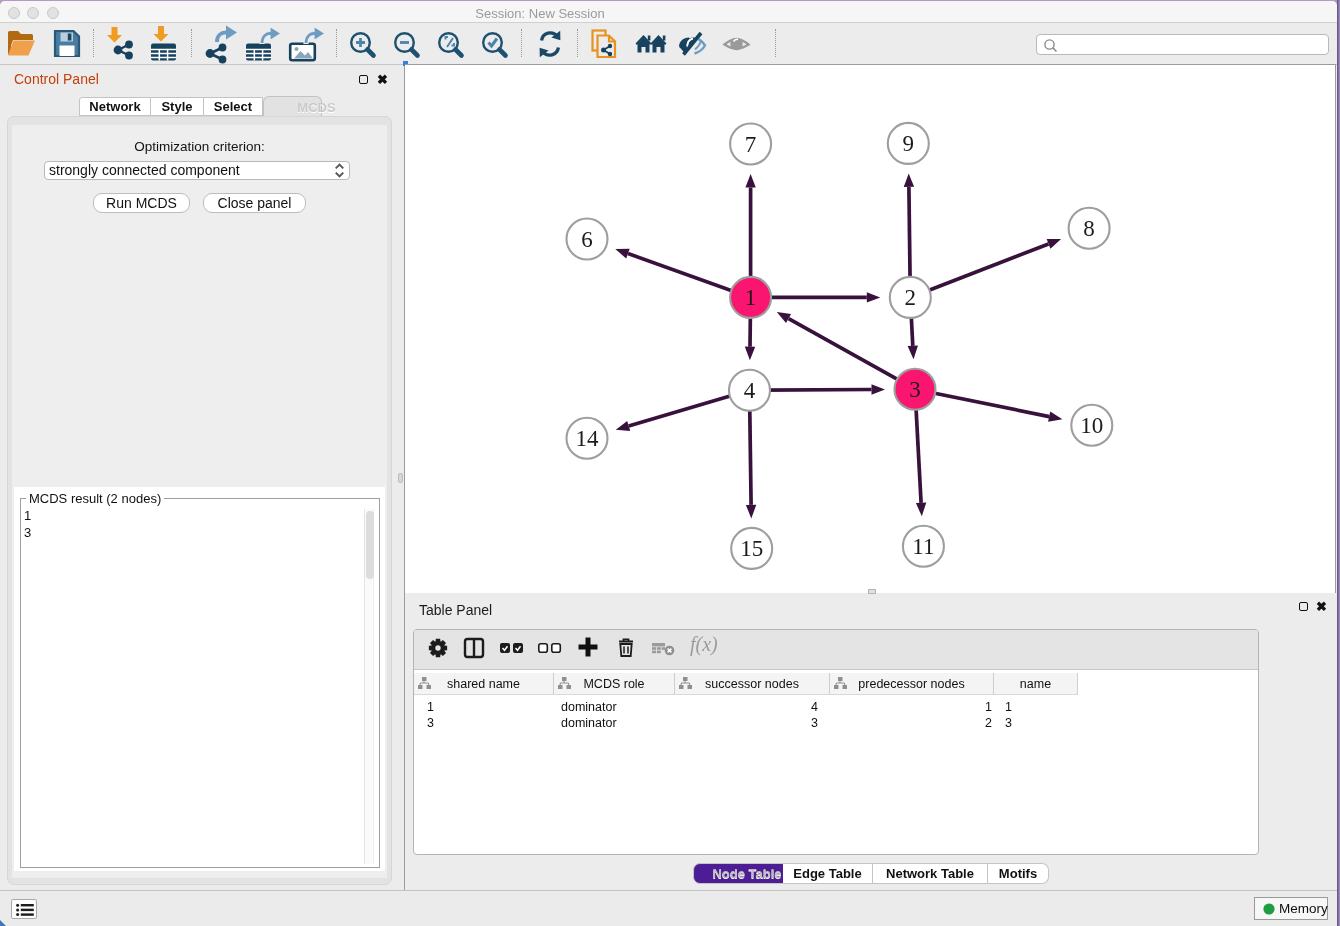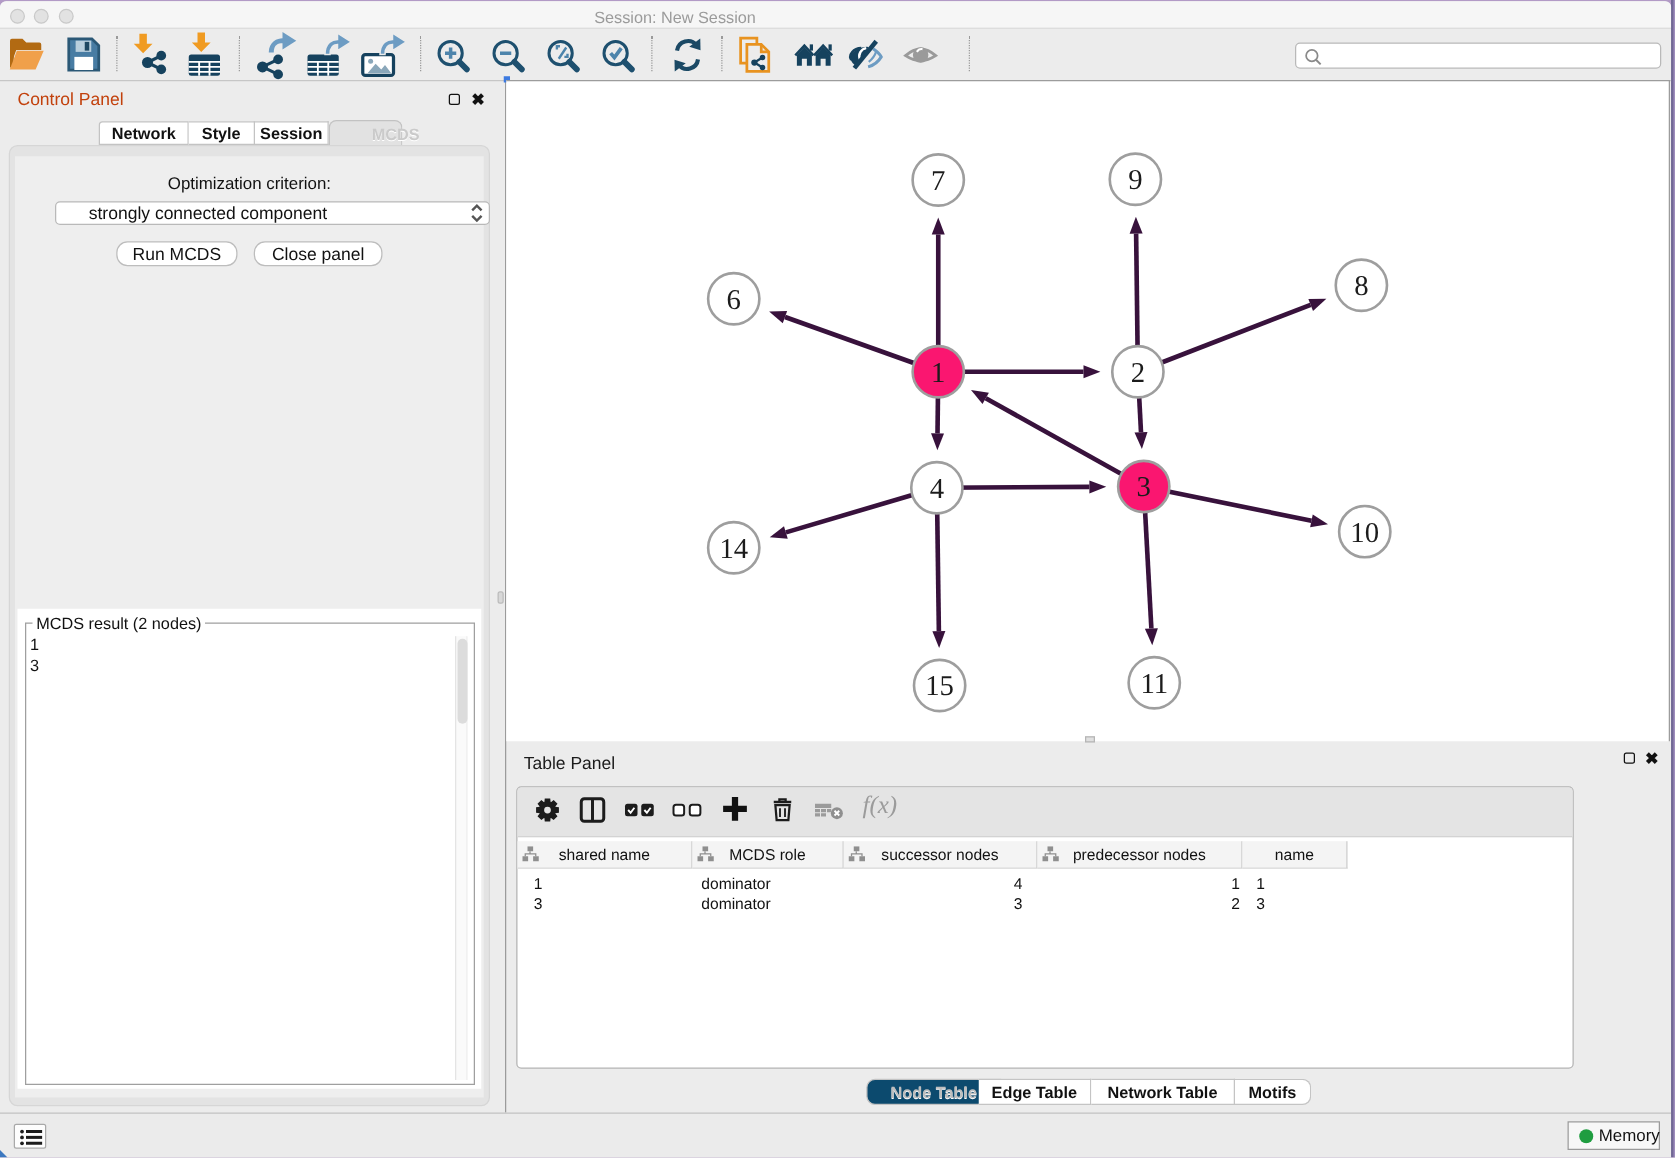--- a/index.html
+++ b/index.html
@@ -27,23 +27,23 @@
   .xico  { position:absolute; font-size:13px; font-weight:bold; color:#111; }
   .tabs3 { position:absolute; display:flex; }
   .tab-w { background:#fff; border:1px solid #c3c3c3; color:#111; font-size:13px; font-weight:bold;
            display:flex; align-items:center; justify-content:center; }
   #tabpane { position:absolute; left:7px; top:115px; width:385px; height:769px;
              background:#e3e3e3; border-radius:7px; border:1px solid #d6d6d6;}
   #cp-inner { position:absolute; left:4px; top:8px; width:375px; height:753px;
               background:#eeeeee; }
   #optlabel { position:absolute; left:0; top:14px; width:100%; text-align:center;
               font-size:13.5px; color:#111; }
-  #dropdown { position:absolute; left:32px; top:36px; width:348px; height:19px;
+  #dropdown { position:absolute; left:32px; top:36px; width:306px; height:19px;
               background:#fff; border:1px solid #b9b9b9; border-radius:4px;
-              font-size:14px; color:#111; line-height:17px; padding-left:26px; }
+              font-size:14px; color:#111; line-height:17px; padding-left:4px; }
   .btn { position:absolute; height:20px; background:#fff; border:1px solid #bdbdbd;
          border-radius:9px; font-size:14px; color:#111; text-align:center; line-height:18px; }
   #whitepanel { position:absolute; left:2px; top:362px; width:371px; height:384px;
                 background:#fff; }
   #fieldset { position:absolute; left:6px; top:11px; width:360px; height:370px;
               border:1px solid #9f9f9f; }
   #fslabel { position:absolute; left:5px; top:-8px; background:#fff; padding:0 3px;
              font-size:13px; color:#111; }
   #ta { position:absolute; left:0; top:2px; width:358px; height:366px;
         font-size:13px; color:#111; }
@@ -222,21 +222,21 @@
     </div>
   </div>
   <div id="cp-head">
     <div id="cp-title">Control Panel</div>
     <div class="sqico" style="left:359px;top:12px"></div>
     <div class="xico" style="left:377px;top:9px">✖</div>
   </div>
   <div class="tabs3" style="left:79px;top:96px;height:19px;position:absolute">
     <div class="tab-w" style="width:72px;border-radius:3px 0 0 0">Network</div>
     <div class="tab-w" style="width:53px;border-left:none">Style</div>
-    <div class="tab-w" style="width:59px;border-left:none">Session</div>
+    <div class="tab-w" style="width:59px;border-left:none">Select</div>
   </div>
   <div style="position:absolute;left:263px;top:95px;width:59px;height:21px;background:#e2e2e2;
        border:1px solid #c2c2c2;border-bottom:none;border-radius:6px 6px 0 0;color:#cacaca;
        font-size:13px;display:flex;align-items:center;justify-content:center;
        text-shadow:0 1px 0 #fff;font-weight:bold;padding-left:48px;">MCDS</div>
   <div id="tabpane">
     <div id="cp-inner">
       <div id="optlabel">Optimization criterion:</div>
       <div id="dropdown">strongly connected component
         <svg width="13" height="15" viewBox="0 0 12 14" style="position:absolute;right:3px;top:1px">
@@ -390,21 +390,21 @@
     <div class="td" style="left:147px;top:69px">dominator</div>
     <div class="td" style="left:261px;top:69px;width:143px;text-align:right">4</div>
     <div class="td" style="left:416px;top:69px;width:162px;text-align:right">1</div>
     <div class="td" style="left:591px;top:69px">1</div>
     <div class="td" style="left:13px;top:85px">3</div>
     <div class="td" style="left:147px;top:85px">dominator</div>
     <div class="td" style="left:261px;top:85px;width:143px;text-align:right">3</div>
     <div class="td" style="left:416px;top:85px;width:162px;text-align:right">2</div>
     <div class="td" style="left:591px;top:85px">3</div>
   </div>
-  <div class="btab" style="left:693px;width:108px;background:#0c4a6e;color:#bdbdbd;border-radius:7px 0 0 7px;text-shadow:0 1px 0 #fff">Node Table</div>
+  <div class="btab" style="left:693px;width:108px;background:#4c1d95;color:#bdbdbd;border-radius:7px 0 0 7px;text-shadow:0 1px 0 #fff">Node Table</div>
   <div class="btab" style="left:783px;width:90px;border-left:none">Edge Table</div>
   <div class="btab" style="left:873px;width:115px;border-left:none">Network Table</div>
   <div class="btab" style="left:988px;width:61px;border-left:none;border-radius:0 7px 7px 0">Motifs</div>
   <div id="statusbar"></div>
   <div id="listbtn">
     <svg width="18" height="14" viewBox="0 0 18 14" style="position:absolute;left:4px;top:3px">
       <g fill="#1c1c1c">
         <circle cx="1.6" cy="2.2" r="1.5"></circle>
           <rect x="4.8" y="1" width="13" height="2.4"></rect>
         <circle cx="1.6" cy="6.9" r="1.5"></circle>

